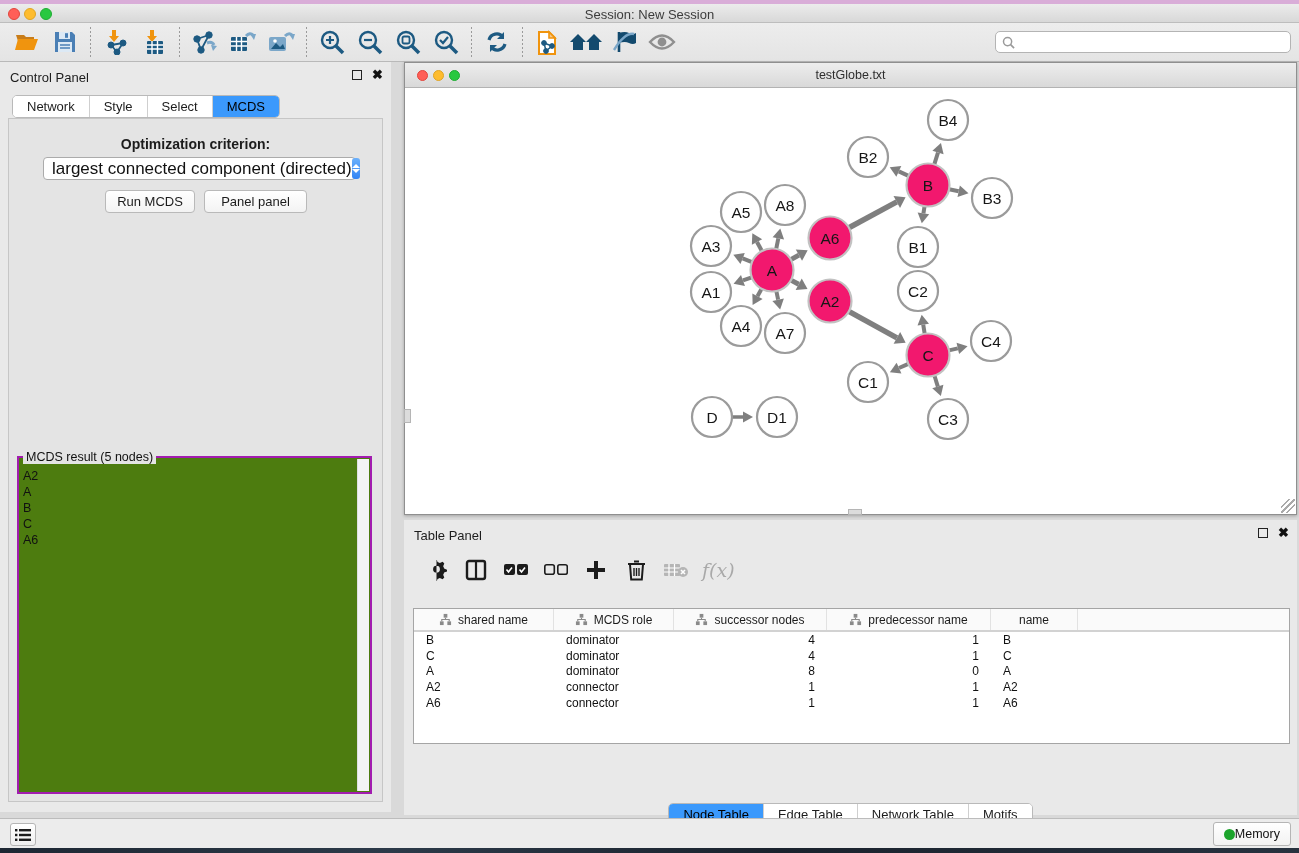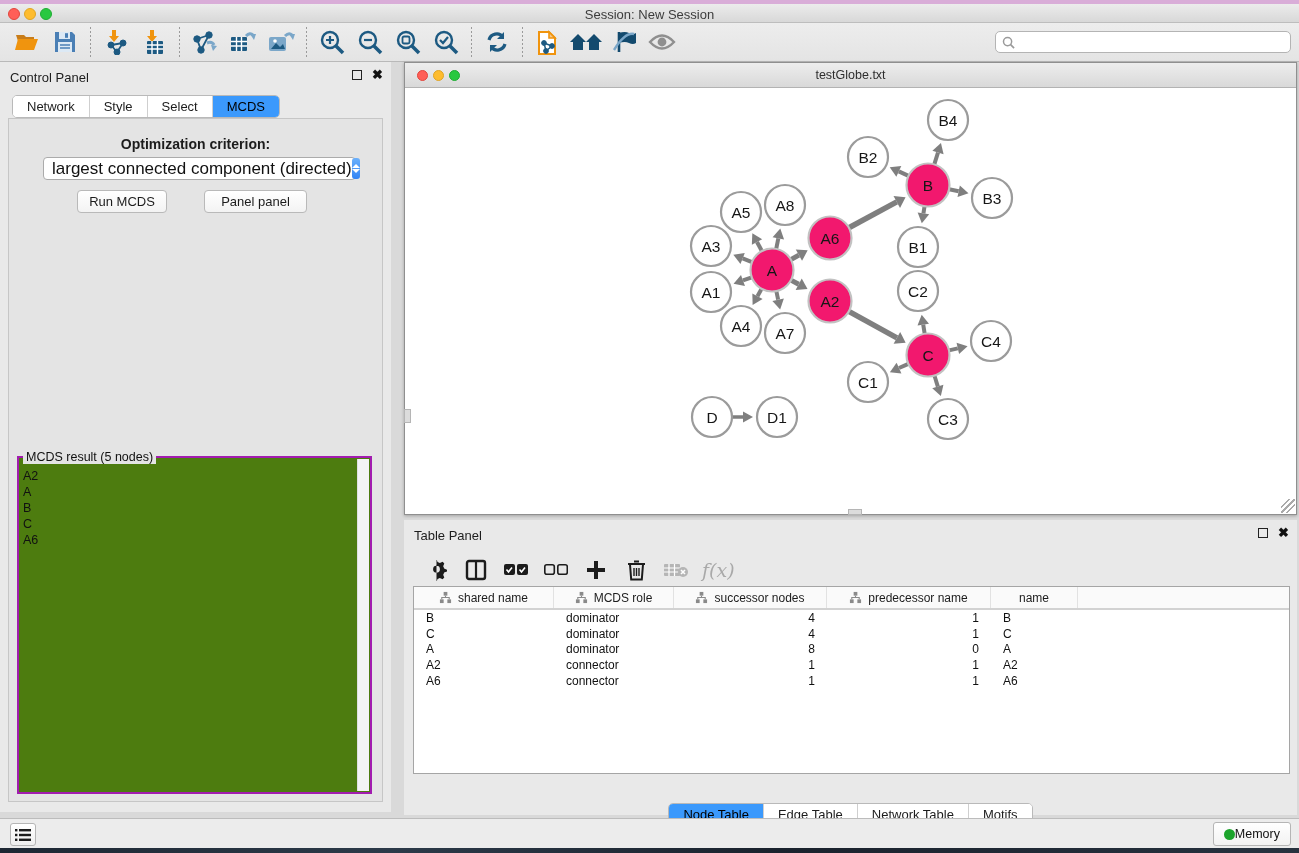--- a/index.html
+++ b/index.html
@@ -54,21 +54,21 @@
   #opt-select .val { flex:1; font-size:17px; color:#111; padding-left:8px; white-space:nowrap; }
   #opt-select .stepper { width:19px; height:21px; border-radius:3px; margin-right:1px;
     background:linear-gradient(#6db1fb,#3183f4); display:flex; flex-direction:column;
     align-items:center; justify-content:center; gap:1px; }
   #opt-select .stepper i { width:0; height:0; border-left:4px solid transparent; border-right:4px solid transparent; }
   #opt-select .up   { border-bottom:4px solid #fff; }
   #opt-select .down { border-top:4px solid #fff; }
   .cp-btn { position:absolute; top:71px; height:23px; background:linear-gradient(#fff,#f3f3f3);
     border:1px solid #b9b9b9; border-radius:4px; font-size:13px; color:#1c1c1c;
     font-family:"Liberation Sans",sans-serif; cursor:pointer; }
-  #run-btn { left:68px; width:90px; }
+  #run-btn { left:96px; width:90px; }
   #closepanel-btn { left:195px; width:103px; }
 
   #result-box { position:absolute; left:8px; right:10px; top:337px; bottom:7px;
     border:2px solid #a21caf; background:#4d7c0f; }
   #result-legend { position:absolute; top:-8px; left:4px; background:#e4e4e4;
     padding:0 3px; font-size:12.5px; color:#111; }
   #result-list { position:absolute; inset:10px 14px 2px 4px; font-size:12.5px; color:#111; overflow:hidden; }
   #result-list div { line-height:16px; }
   #result-scroll { position:absolute; top:1px; bottom:1px; right:1px; width:12px;
     background:#f4f4f4; border-left:1px solid #e0e0e0; }
@@ -97,21 +97,21 @@
     background:#dcdcdc; border:1px solid #b5b5b5; }
 
   
   #table-panel { position:absolute; left:404px; top:520px; width:893px; height:295px; background:#e9e9e9; }
   #tp-toolbar { position:absolute; left:6px; top:29px; right:6px; height:42px;
     display:flex; align-items:center; gap:12px; padding-left:12px; }
   .tp-btn { width:28px; height:30px; border:none; background:transparent; display:flex;
     align-items:center; justify-content:center; cursor:pointer; }
   .fx-label { font-family:"DejaVu Serif", serif; font-style:italic; font-size:19px; color:#a9a9a9; }
 
-  #node-table { position:absolute; left:9px; right:7px; top:66px; height:188px;
+  #node-table { position:absolute; left:9px; right:7px; top:88px; height:136px;
     background:#fff; border:1px solid #a5a5a5; overflow:hidden; }
   #nt-header { display:flex; height:23px; background:#fafafa; border-bottom:2px solid #d2d2d2; }
   .nt-hcell { display:flex; align-items:center; justify-content:center; gap:6px;
     font-size:12px; color:#1c1c1c; border-right:1px solid #e2e2e2; }
   .nt-row { display:flex; height:15.7px; align-items:center; }
   .nt-cell { font-size:12px; color:#111; padding:0 12px; overflow:hidden; white-space:nowrap; }
   .al { text-align:left; } .ar { text-align:right; }
 
   #tp-tabs { position:absolute; left:0; right:0; top:267px; display:flex; justify-content:center;margin-top:16px; }
 

